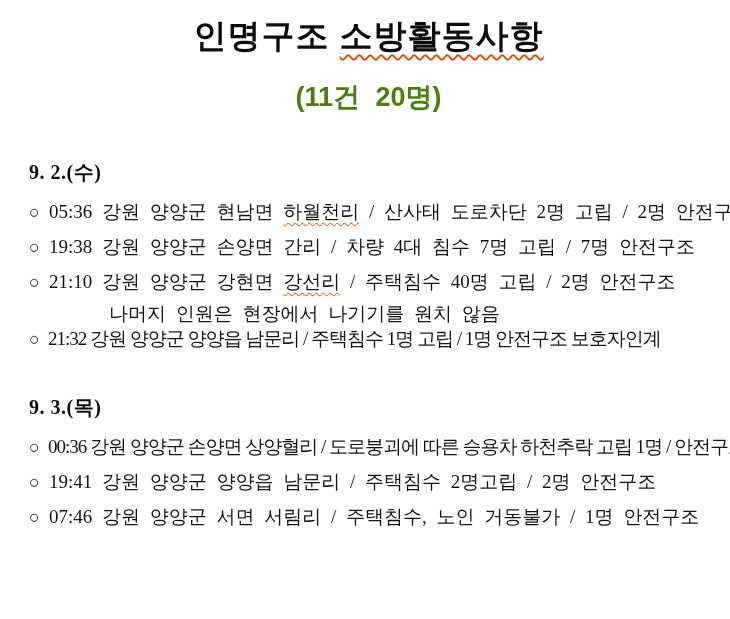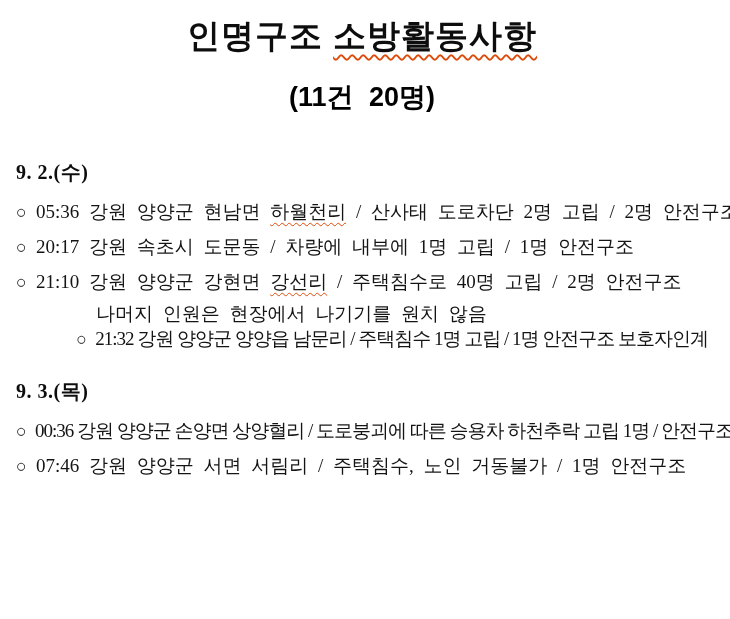--- a/index.html
+++ b/index.html
@@ -1,21 +1,21 @@
 <!DOCTYPE html>
 <html><head>
 <meta charset="utf-8">
 <style>
   html, body { margin: 0; padding: 0; background: #ffffff; }
   .page {
     position: relative;
     width: 730px;
     height: 619px;
     box-sizing: border-box;
-    padding: 14px 22px 0 16px;
+    padding: 14px 22px 0 29px;
     background: #ffffff;
     color: #111111;
     font-family: "Liberation Serif", "DejaVu Serif", serif;
     overflow: hidden;
   }
   .title {
     margin: 0;
     text-align: center;
     font-family: "Liberation Sans", "DejaVu Sans", sans-serif;
     font-weight: 900;
@@ -31,48 +31,47 @@
     text-underline-offset: 7px;
     text-decoration-skip-ink: none;
   }
   .subtitle {
     margin-top: 20px;
     text-align: center;
     font-family: "Liberation Sans", "DejaVu Sans", sans-serif;
     font-weight: 900;
     font-size: 27px;
     word-spacing: 8px;
-    color: #000000;
+    color: #4d7c0f;
   }
   .section-head {
     font-weight: 700;
     font-size: 20px;
     letter-spacing: 0.5px;
     color: #0d0d0d;
   }
   .section-1 .section-head { margin-top: 44px; }
-  .section-2 .section-head { margin-top: 28px; }
+  .section-2 .section-head { margin-top: 44px; }
   .entries { margin-top: 15px; }
   .entry {
     font-size: 19px;
     line-height: 21px;
     margin-bottom: 13px;
     word-spacing: 5px;
     white-space: nowrap;
     color: #141414;
   }
   .entry .bullet {
     display: inline-block;
     margin-right: 9px;
     font-size: 18px;
   }
   .entry.condensed {
     letter-spacing: -1px;
     word-spacing: 0px;
-    text-align: right;
   }
   .entry.cont {
     padding-left: 80px;
     margin-top: -3px;
     margin-bottom: 4px;
   }
   .misspell {
     text-decoration-line: underline;
     text-decoration-style: wavy;
     text-decoration-color: #dd4b0b;
@@ -89,39 +88,40 @@
   <h1 class="title"><span>인명구조 </span><span class="squiggle-title">소방활동사항</span></h1>
 
   <div class="subtitle">(11건 20명)</div>
 
   <div class="section section-1">
     <div class="section-head">9. 2.(수)</div>
     <div class="entries">
 
       <div class="entry"><span class="bullet">○</span><span>05:36 강원 양양군 현남면 </span><span class="misspell">하월천리</span><span> / 산사태 도로차단 2명 고립 / 2명 안전구조</span></div>
 
-
-      <div class="entry"><span class="bullet">○</span><span>20:17 강원 속초시 도문동 / 차량에 내부에 1명 고립 / 1명 안전구조</span></div>
+      <div class="entry"><span class="bullet">○</span><span>19:38 강원 양양군 손양면 간리 / 차량 4대 침수 7명 고립 / 7명 안전구조</span></div>
 
 
-      <div class="entry"><span class="bullet">○</span><span>21:10 강원 양양군 강현면 </span><span class="misspell">강선리</span><span> / 주택침수로 40명 고립 / 2명 안전구조</span></div>
+
+      <div class="entry"><span class="bullet">○</span><span>21:10 강원 양양군 강현면 </span><span class="misspell">강선리</span><span> / 주택침수 40명 고립 / 2명 안전구조</span></div>
 
       <div class="entry cont"><span>나머지 인원은 현장에서 나기기를 원치 않음</span></div>
 
       <div class="entry condensed"><span class="bullet">○</span><span>21:32 강원 양양군 양양읍 남문리 / 주택침수 1명 고립 / 1명 안전구조 보호자인계</span></div>
 
     </div>
   </div>
 
   <div class="section section-2">
     <div class="section-head">9. 3.(목)</div>
     <div class="entries">
 
       <div class="entry condensed"><span class="bullet">○</span><span>00:36 강원 양양군 손양면 상양혈리 / 도로붕괴에 따른 승용차 하천추락 고립 1명 / 안전구조</span></div>
 
+      <div class="entry"><span class="bullet">○</span><span>19:41 강원 양양군 양양읍 남문리 / 주택침수 2명고립 / 2명 안전구조</span></div>
 
 
       <div class="entry"><span class="bullet">○</span><span>07:46 강원 양양군 서면 서림리 / 주택침수, 노인 거동불가 / 1명 안전구조</span></div>
 
     </div>
   </div>
 
 </div>
 
 </body></html>

